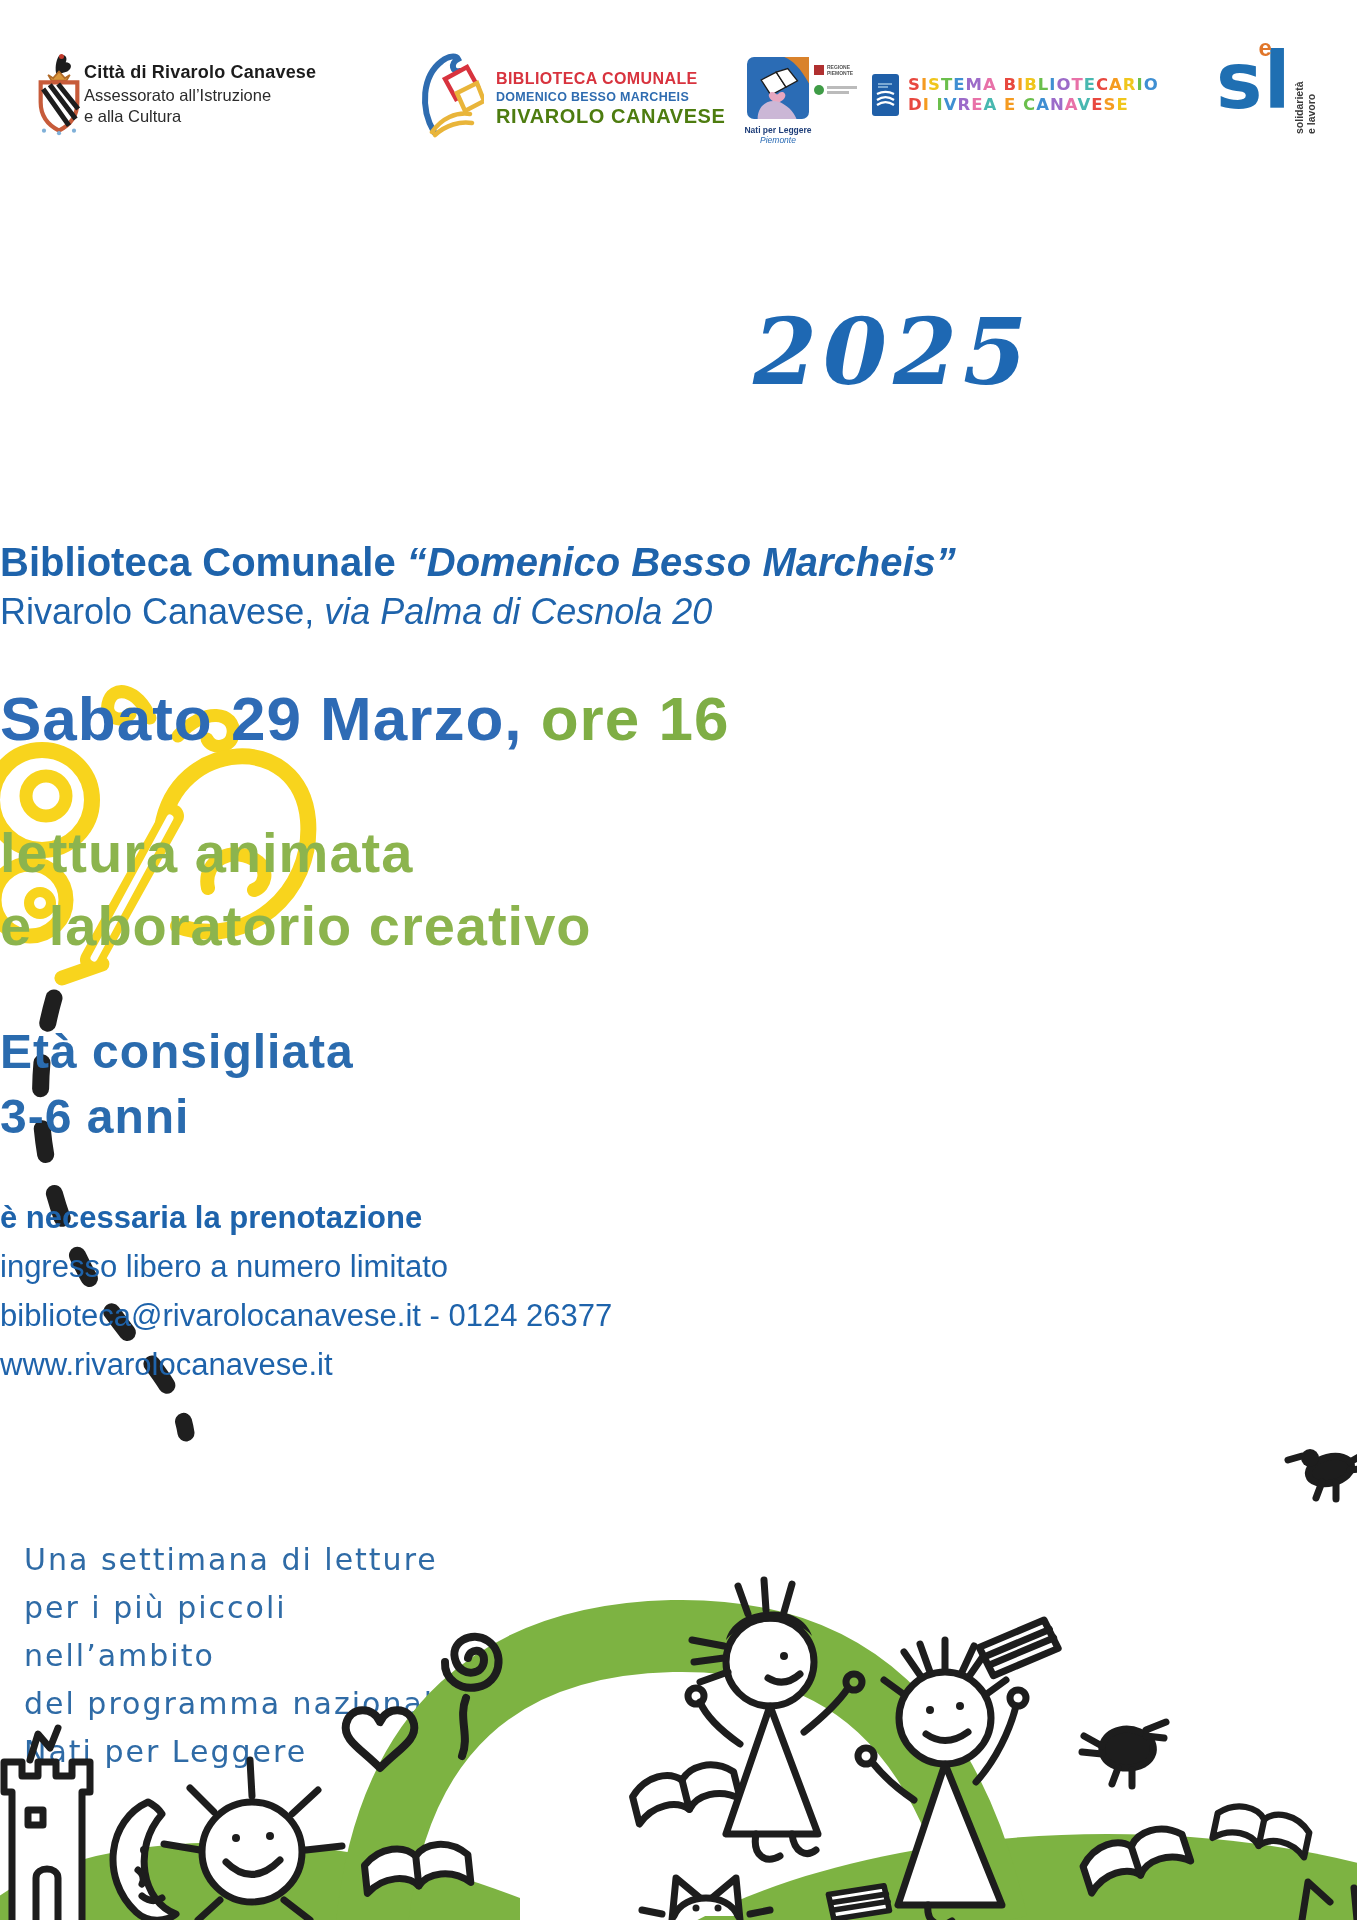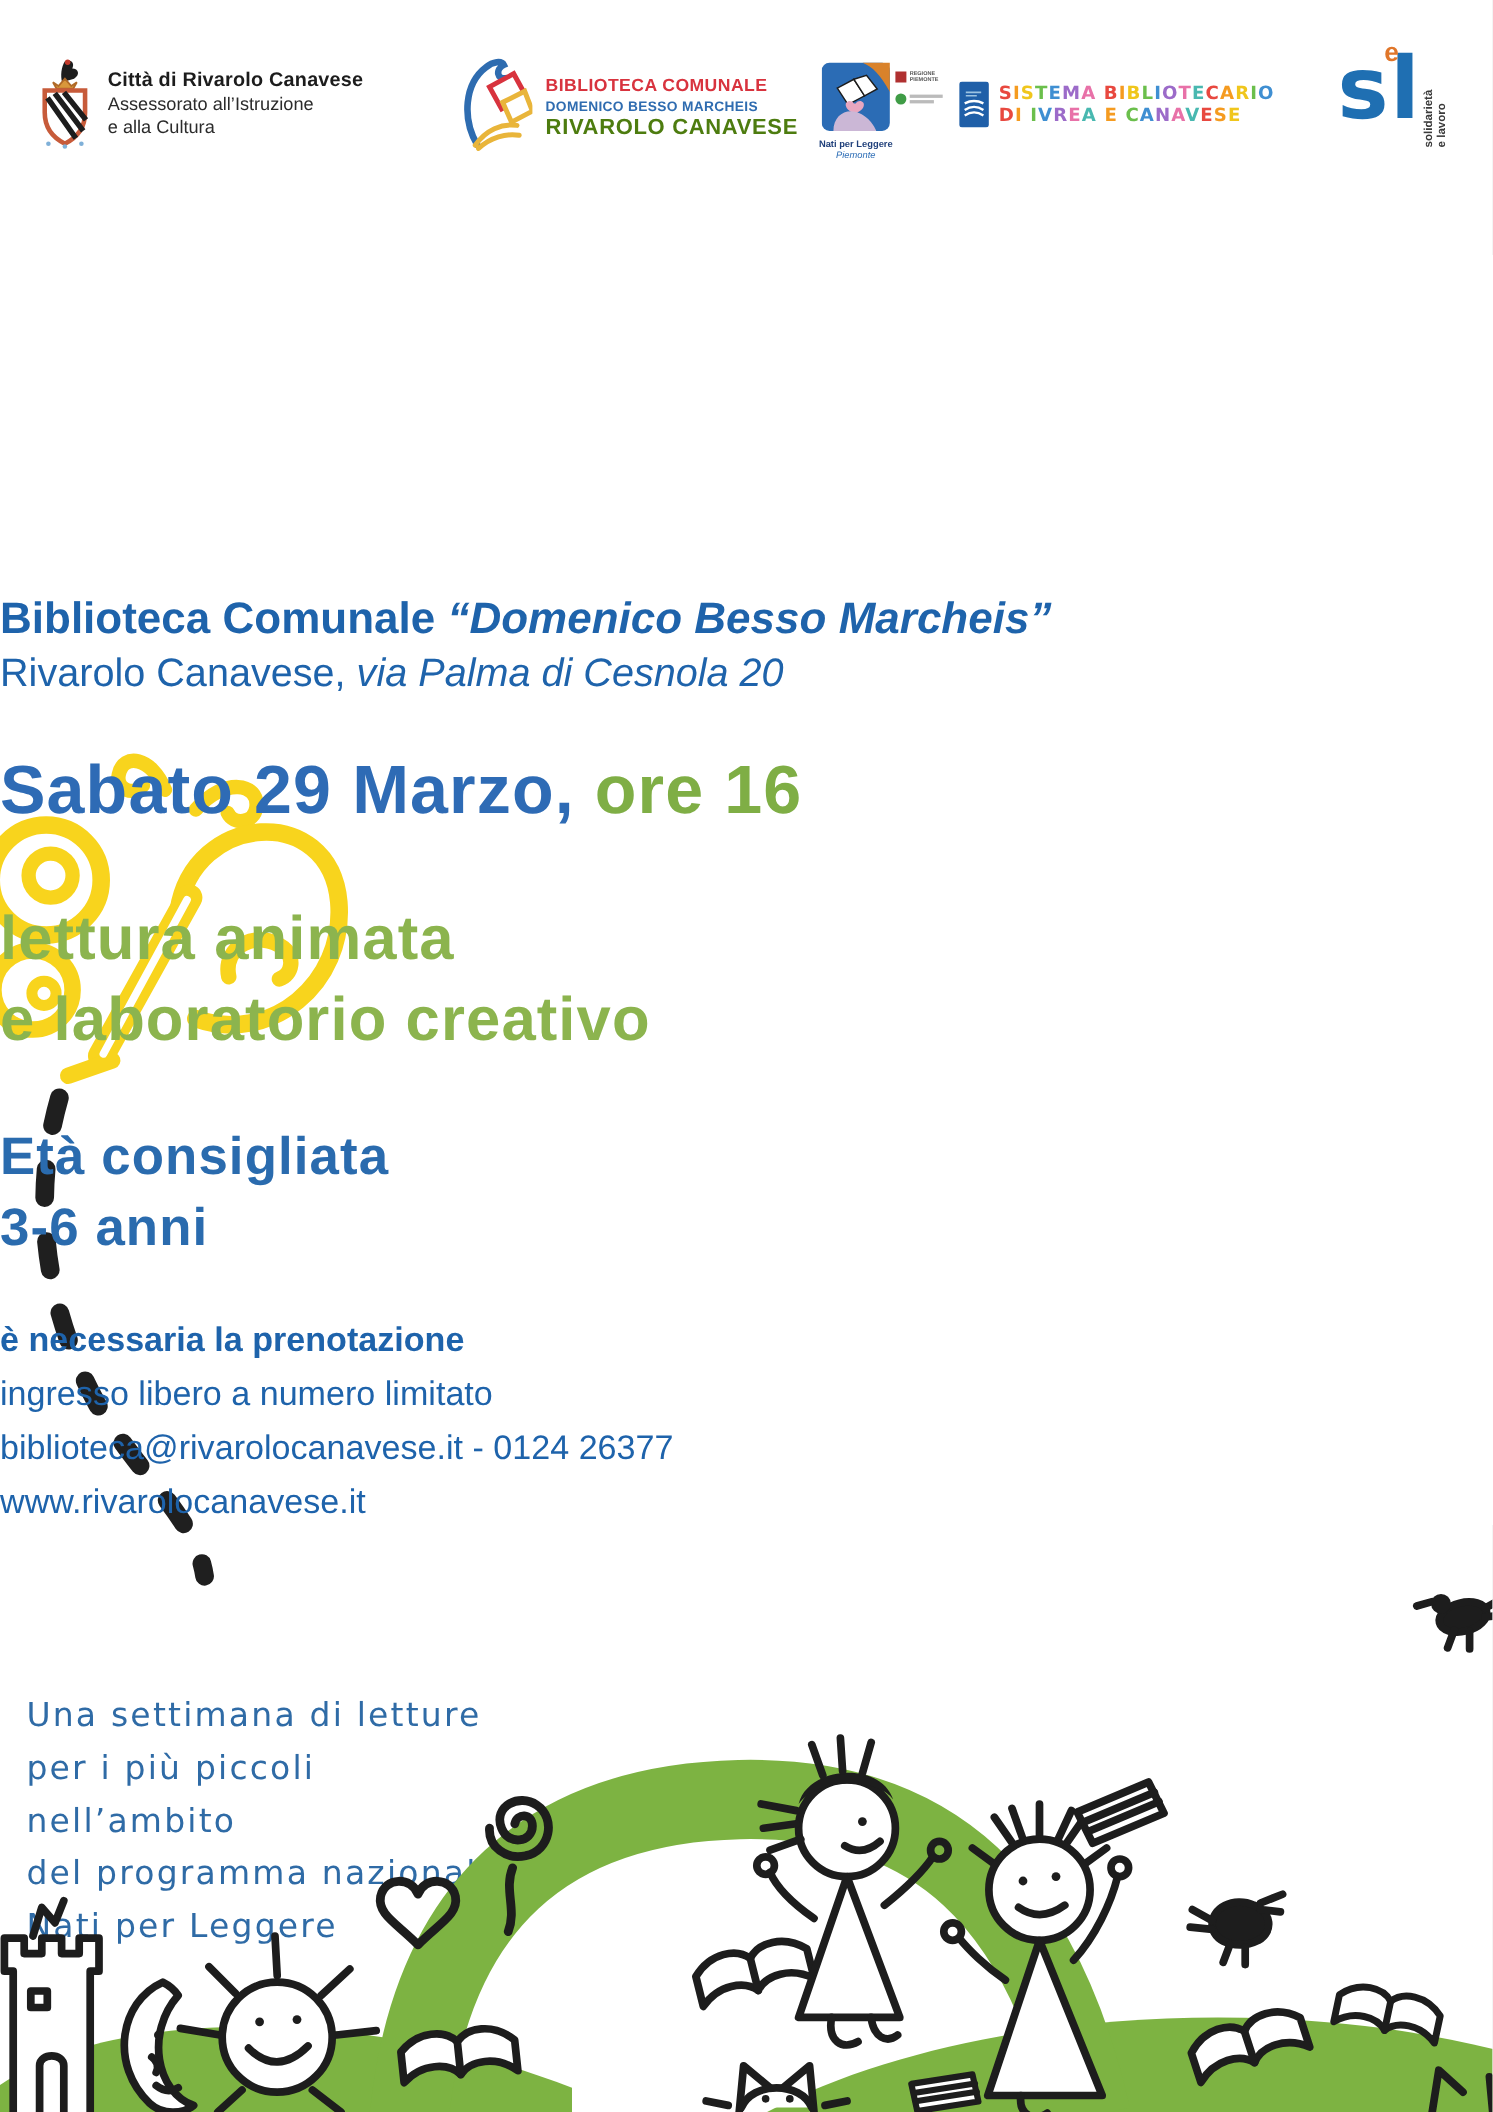--- a/index.html
+++ b/index.html
@@ -5,21 +5,21 @@
   html,body{margin:0;padding:0;background:#e8e8e8;}
   .poster{position:relative;width:1357px;height:1920px;background:#ffffff;overflow:hidden;
           font-family:"Liberation Sans",sans-serif;margin:0 auto;}
   .pre{white-space:pre-line;}
 
   
   .hdr{position:absolute;left:0;top:0;width:100%;height:160px;}
   .logo{position:absolute;display:flex;align-items:flex-start;}
   .logo-comune{left:34px;top:46px;}
   .crest{width:50px;height:96px;}
-  .ctext{margin-left:14px;padding-top:16px;color:#1c1c1c;}
+  .ctext{padding-top:16px;color:#1c1c1c;}
   .c1{font-weight:bold;font-size:18px;letter-spacing:.2px;}
   .c2{font-size:16.5px;line-height:1.25;margin-top:2px;color:#2b2b2b;}
 
   .logo-biblio{left:412px;top:50px;}
   .biblio-ic{width:72px;height:88px;}
   .btext{margin-left:12px;padding-top:20px;}
   .b1{font-weight:bold;font-size:16px;color:#d8333e;letter-spacing:.4px;}
   .b2{font-size:12.5px;color:#2f6cb0;font-weight:bold;letter-spacing:.3px;margin-top:2px;}
   .b3{font-size:20px;color:#4d7c0f;font-weight:bold;letter-spacing:.6px;margin-top:1px;}
 
@@ -161,20 +161,21 @@
       <div class="sel-mark">
         <span class="sel-s">s</span>
         <span class="sel-e">e</span>
         <span class="sel-l">l</span>
       </div>
       <div class="sel-v pre">solidarietà
 e lavoro</div>
     </div>
   </div>
 
+  <div class="year">2025</div>
 
   <svg class="butterfly" viewBox="0 0 320 860">
     <g stroke="#f8d41d" fill="none" stroke-linecap="round">
       <path d="M150,130 C138,100 112,96 108,116 C105,130 122,136 130,126" stroke-width="13"></path>
       <path d="M178,148 C204,118 236,124 233,146 C231,161 212,162 207,151" stroke-width="13"></path>
       <circle cx="42" cy="212" r="50" stroke-width="16"></circle>
       <circle cx="46" cy="208" r="20" stroke-width="13"></circle>
       <circle cx="30" cy="312" r="36" stroke-width="15"></circle>
       <circle cx="40" cy="315" r="11" stroke-width="10"></circle>
       <path d="M162,240 C176,150 300,142 308,232 C314,306 246,362 178,338" stroke-width="16"></path>

